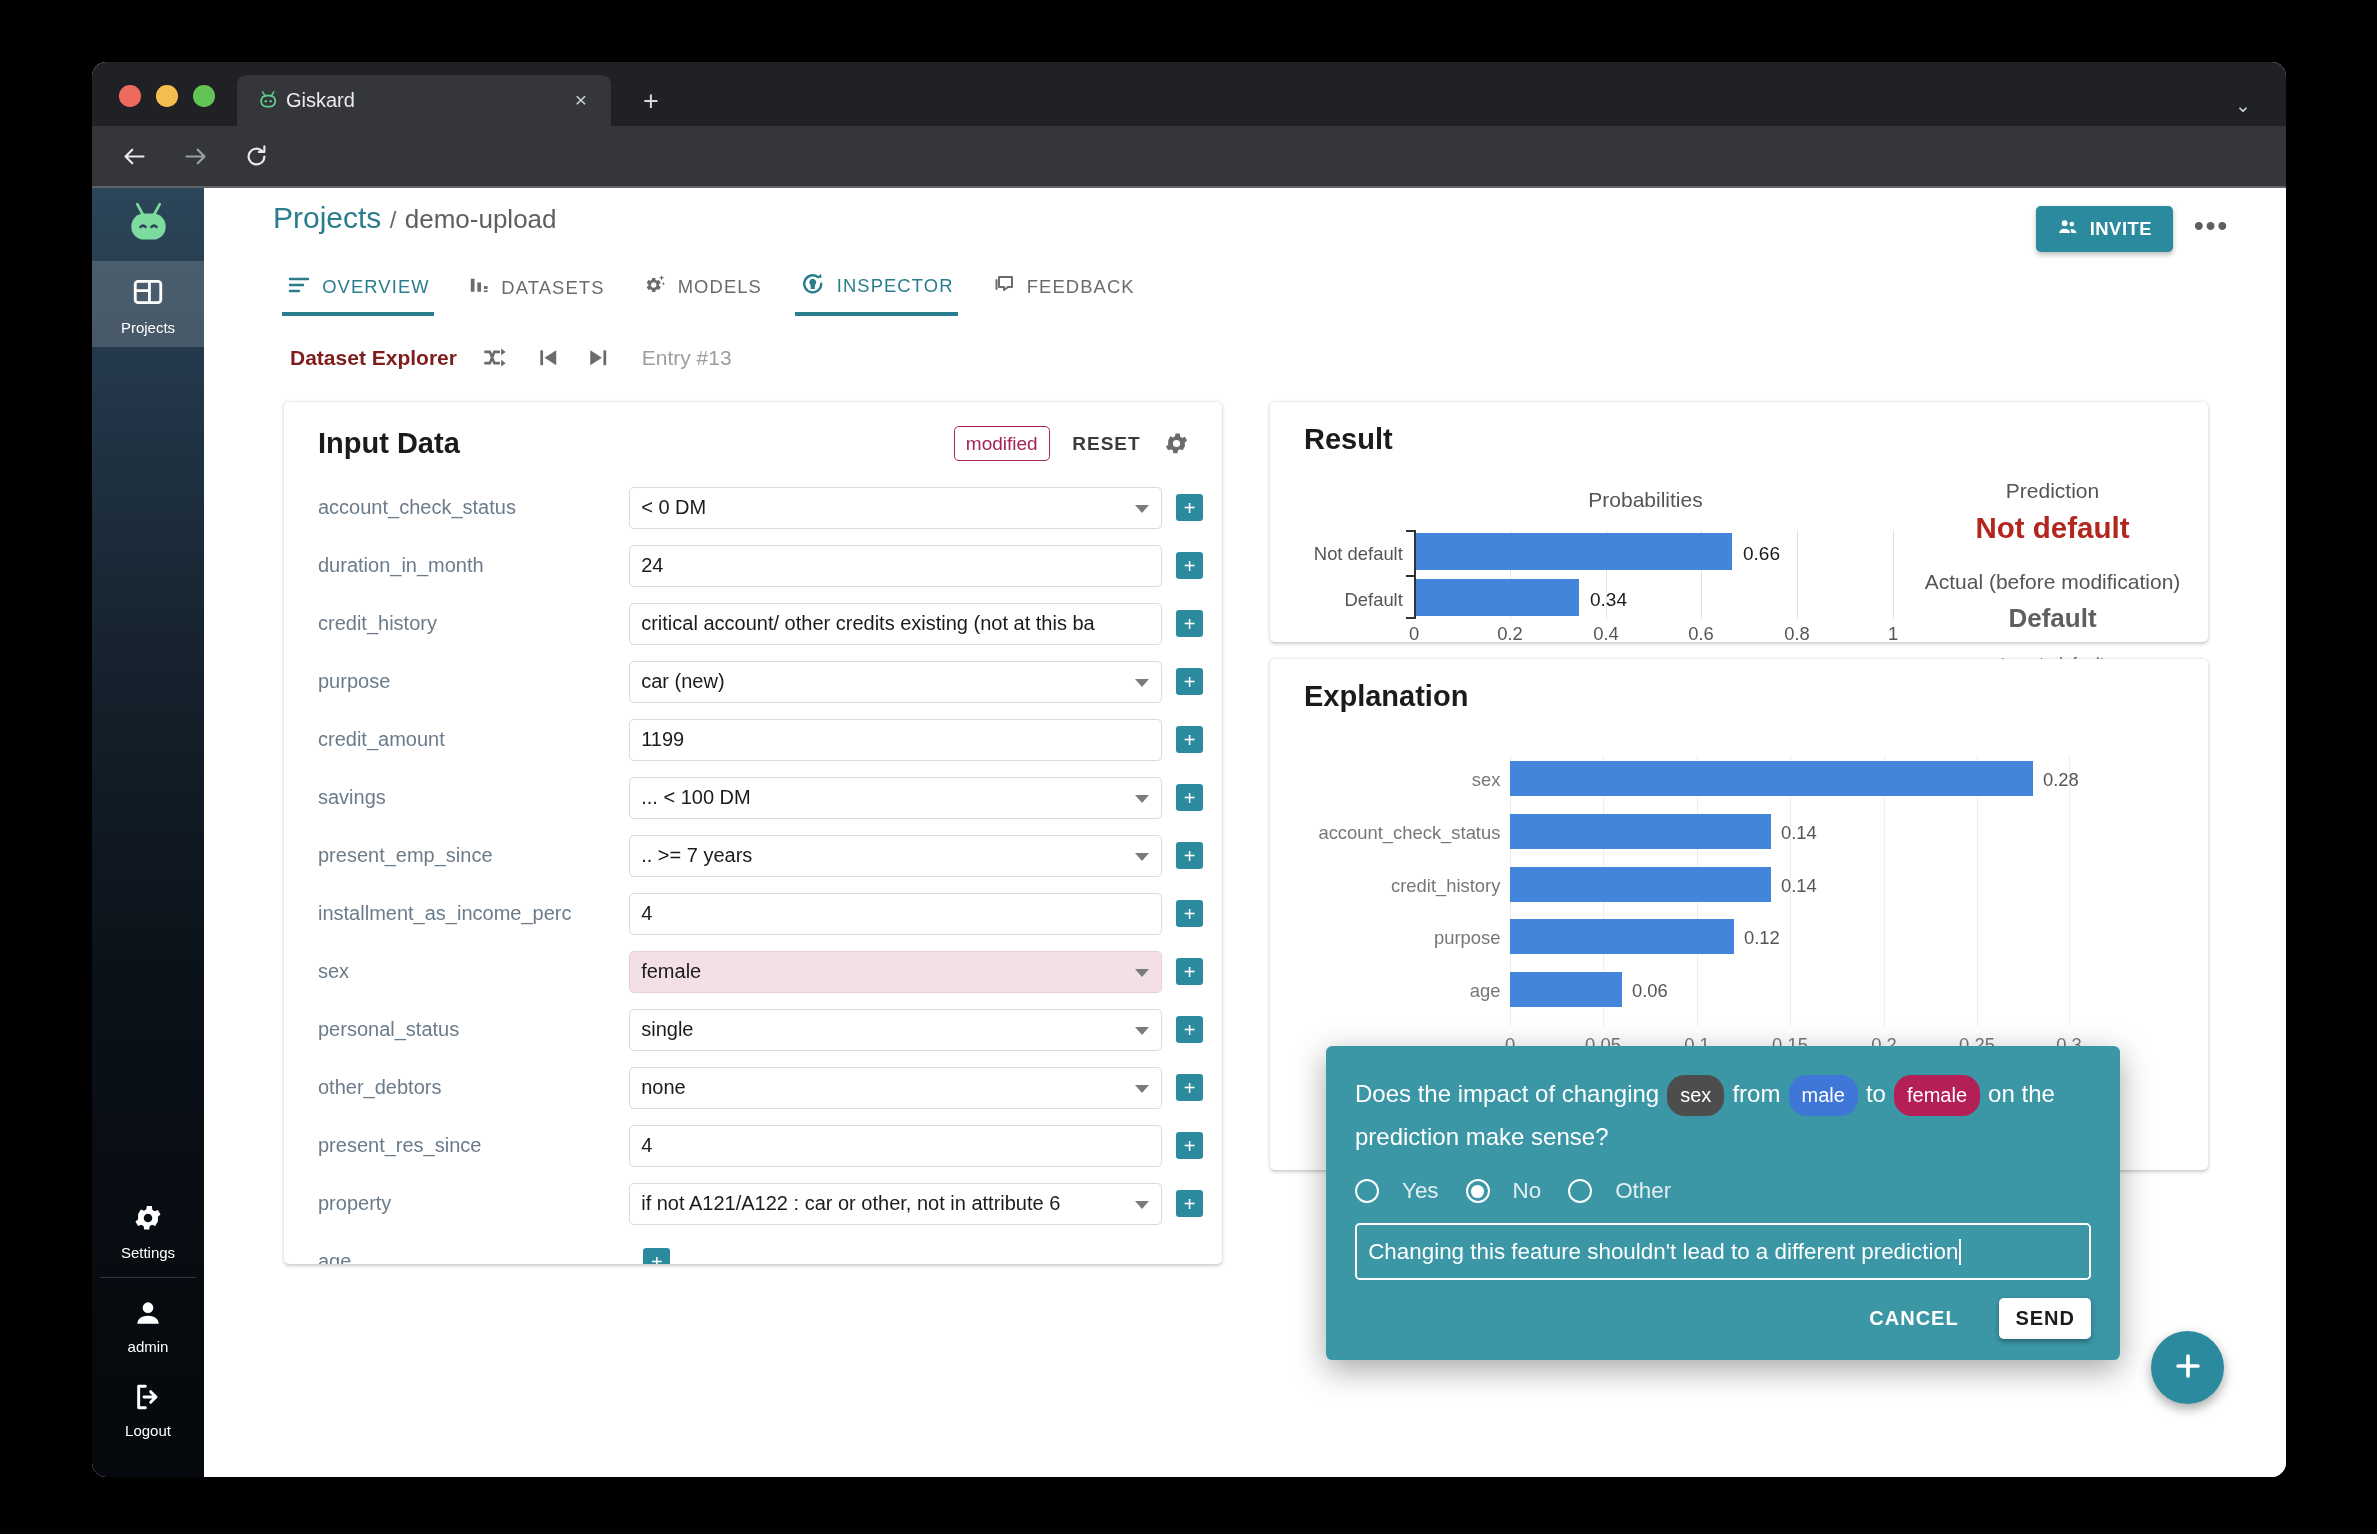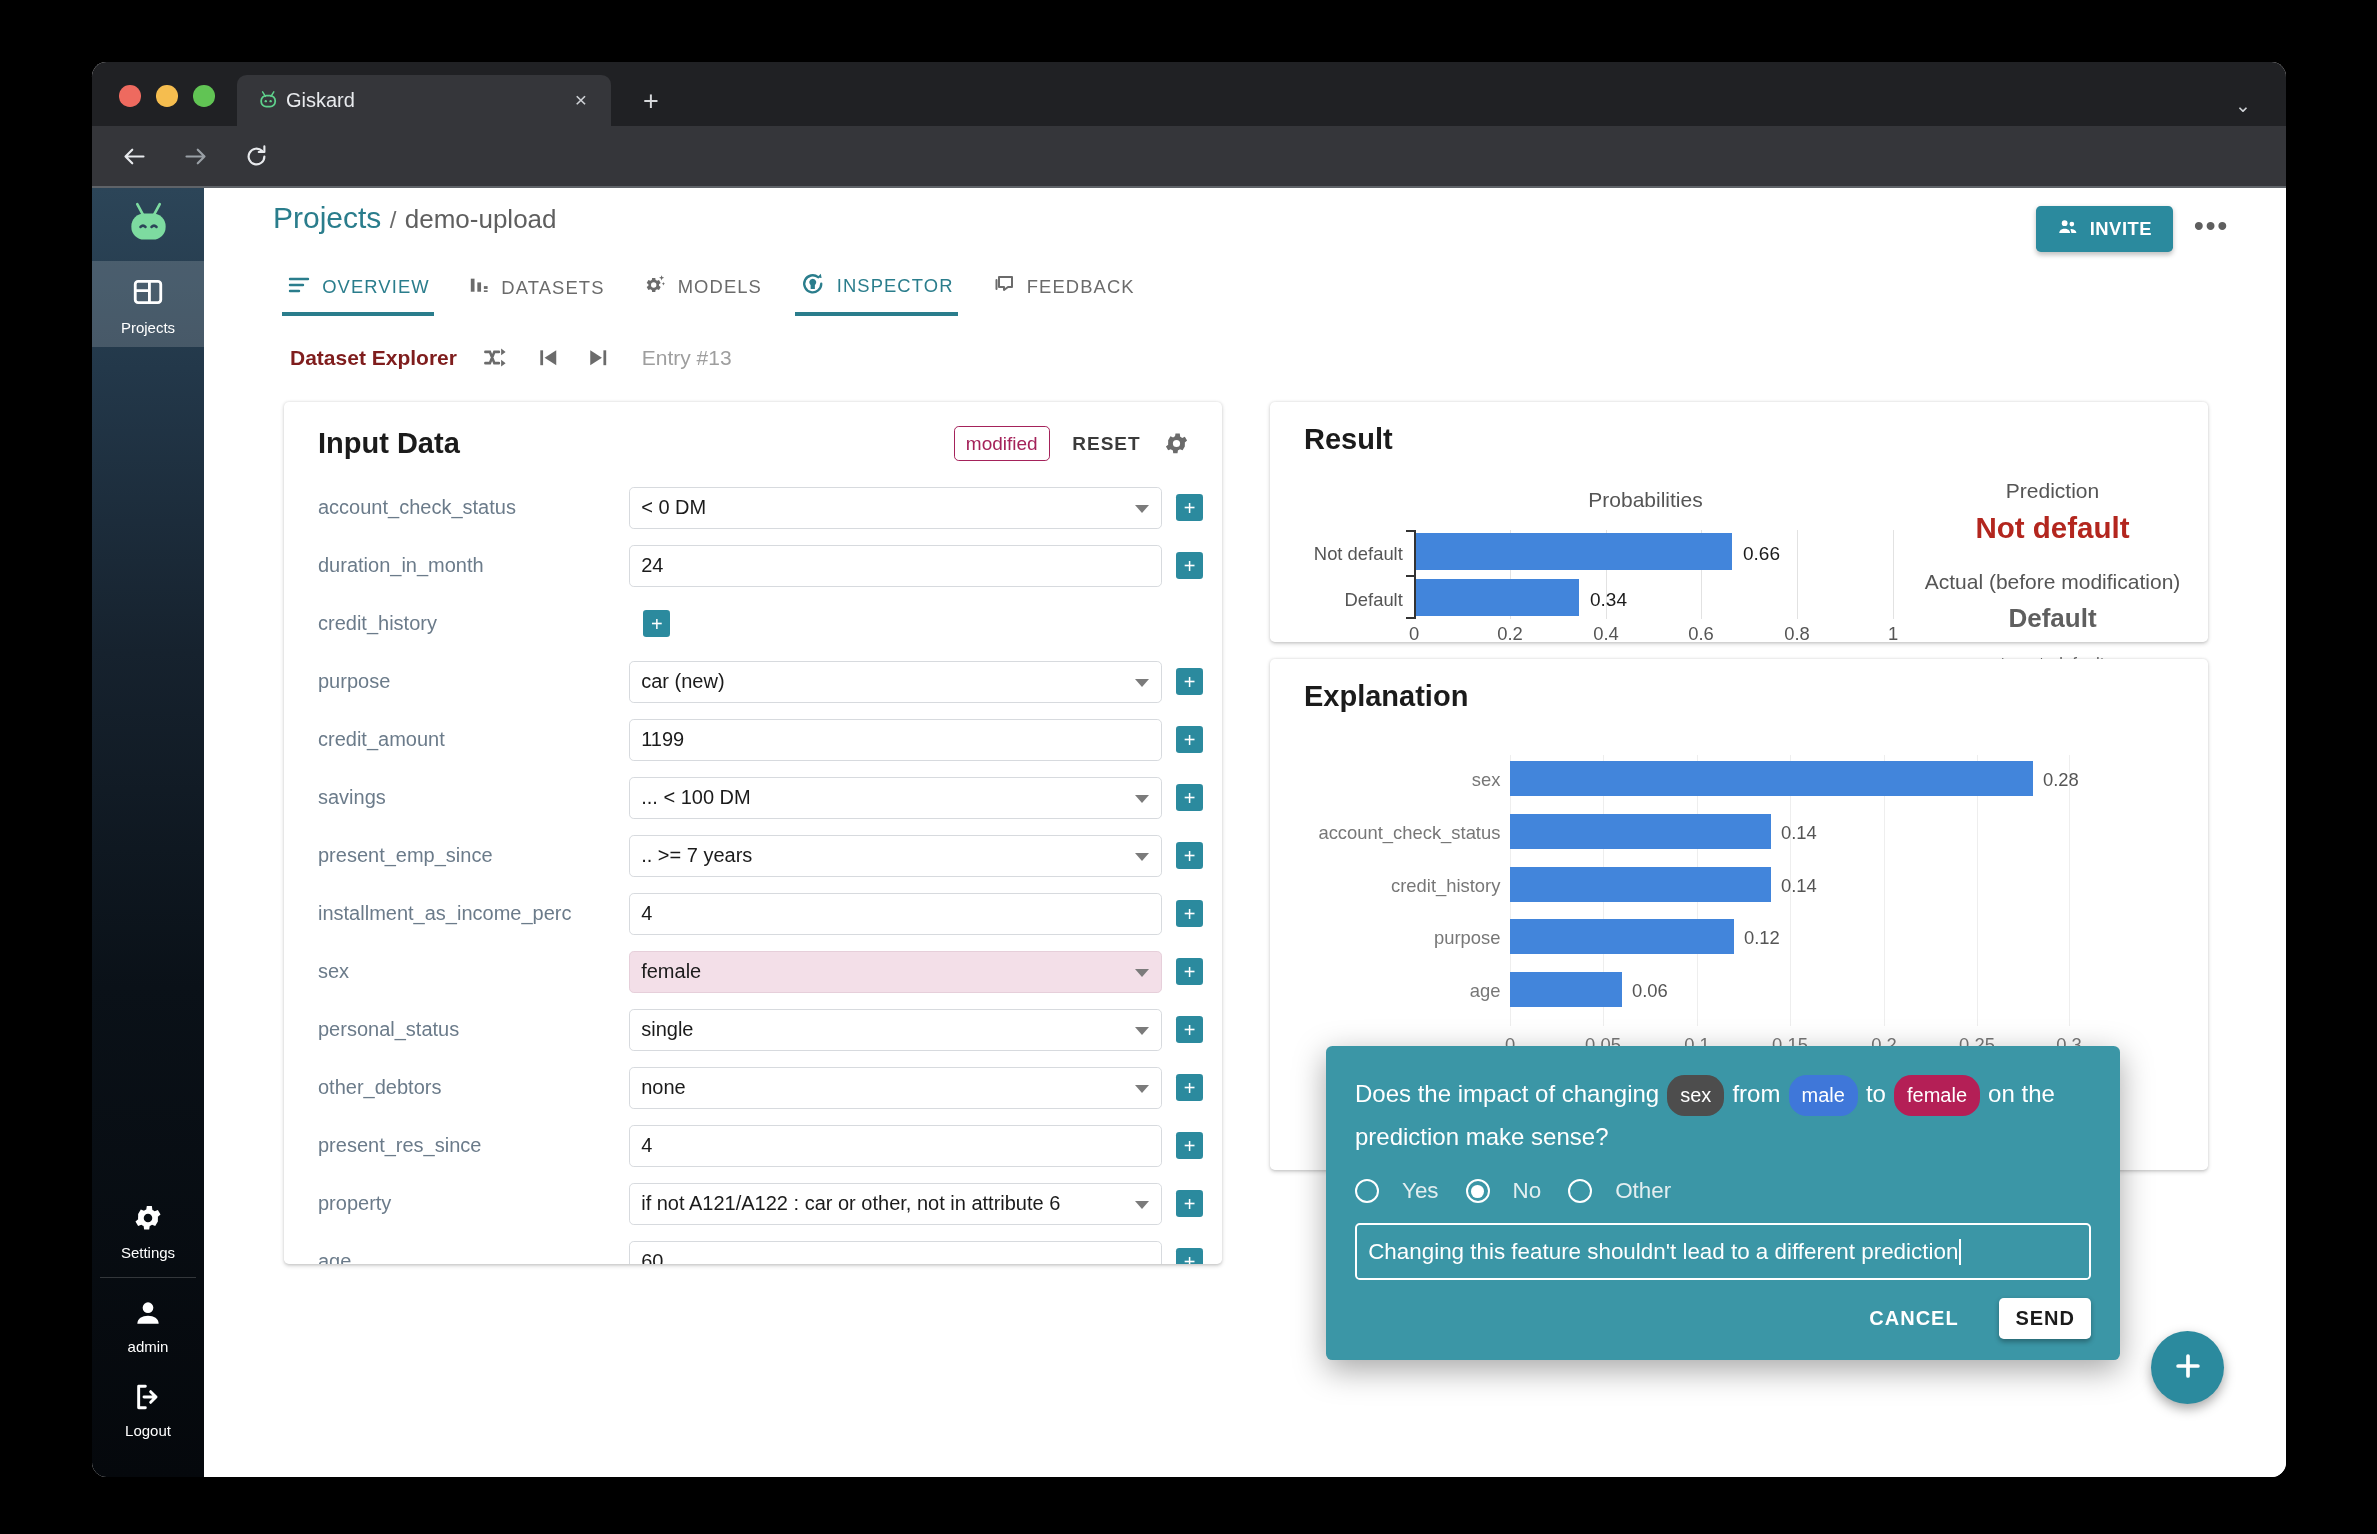--- a/index.html
+++ b/index.html
@@ -607,20 +607,23 @@
             </div>
             <div class="frow">
               <span class="flabel">duration_in_month</span>
               <div class="fctrl">
                 <span class="fval">24</span>
               </div>
               <span class="plus-btn">+</span>
             </div>
             <div class="frow">
               <span class="flabel">credit_history</span>
+              <div class="fctrl">
+                <span class="fval">critical account/ other credits existing (not at this ba</span>
+              </div>
               <span class="plus-btn">+</span>
             </div>
             <div class="frow">
               <span class="flabel">purpose</span>
               <div class="fctrl">
                 <span class="fval">car (new)</span>
                 <span class="caret"></span>
               </div>
               <span class="plus-btn">+</span>
             </div>
@@ -688,23 +691,20 @@
             <div class="frow">
               <span class="flabel">property</span>
               <div class="fctrl">
                 <span class="fval">if not A121/A122 : car or other, not in attribute 6</span>
                 <span class="caret"></span>
               </div>
               <span class="plus-btn">+</span>
             </div>
             <div class="frow">
               <span class="flabel">age</span>
-              <div class="fctrl">
-                <span class="fval">60</span>
-              </div>
               <span class="plus-btn">+</span>
             </div>
           </div>
       </div>
 
       <div class="card" id="result-card">
         <span id="result-title">Result</span>
         <span id="probs-title">Probabilities</span>
 
         <div id="chart">

